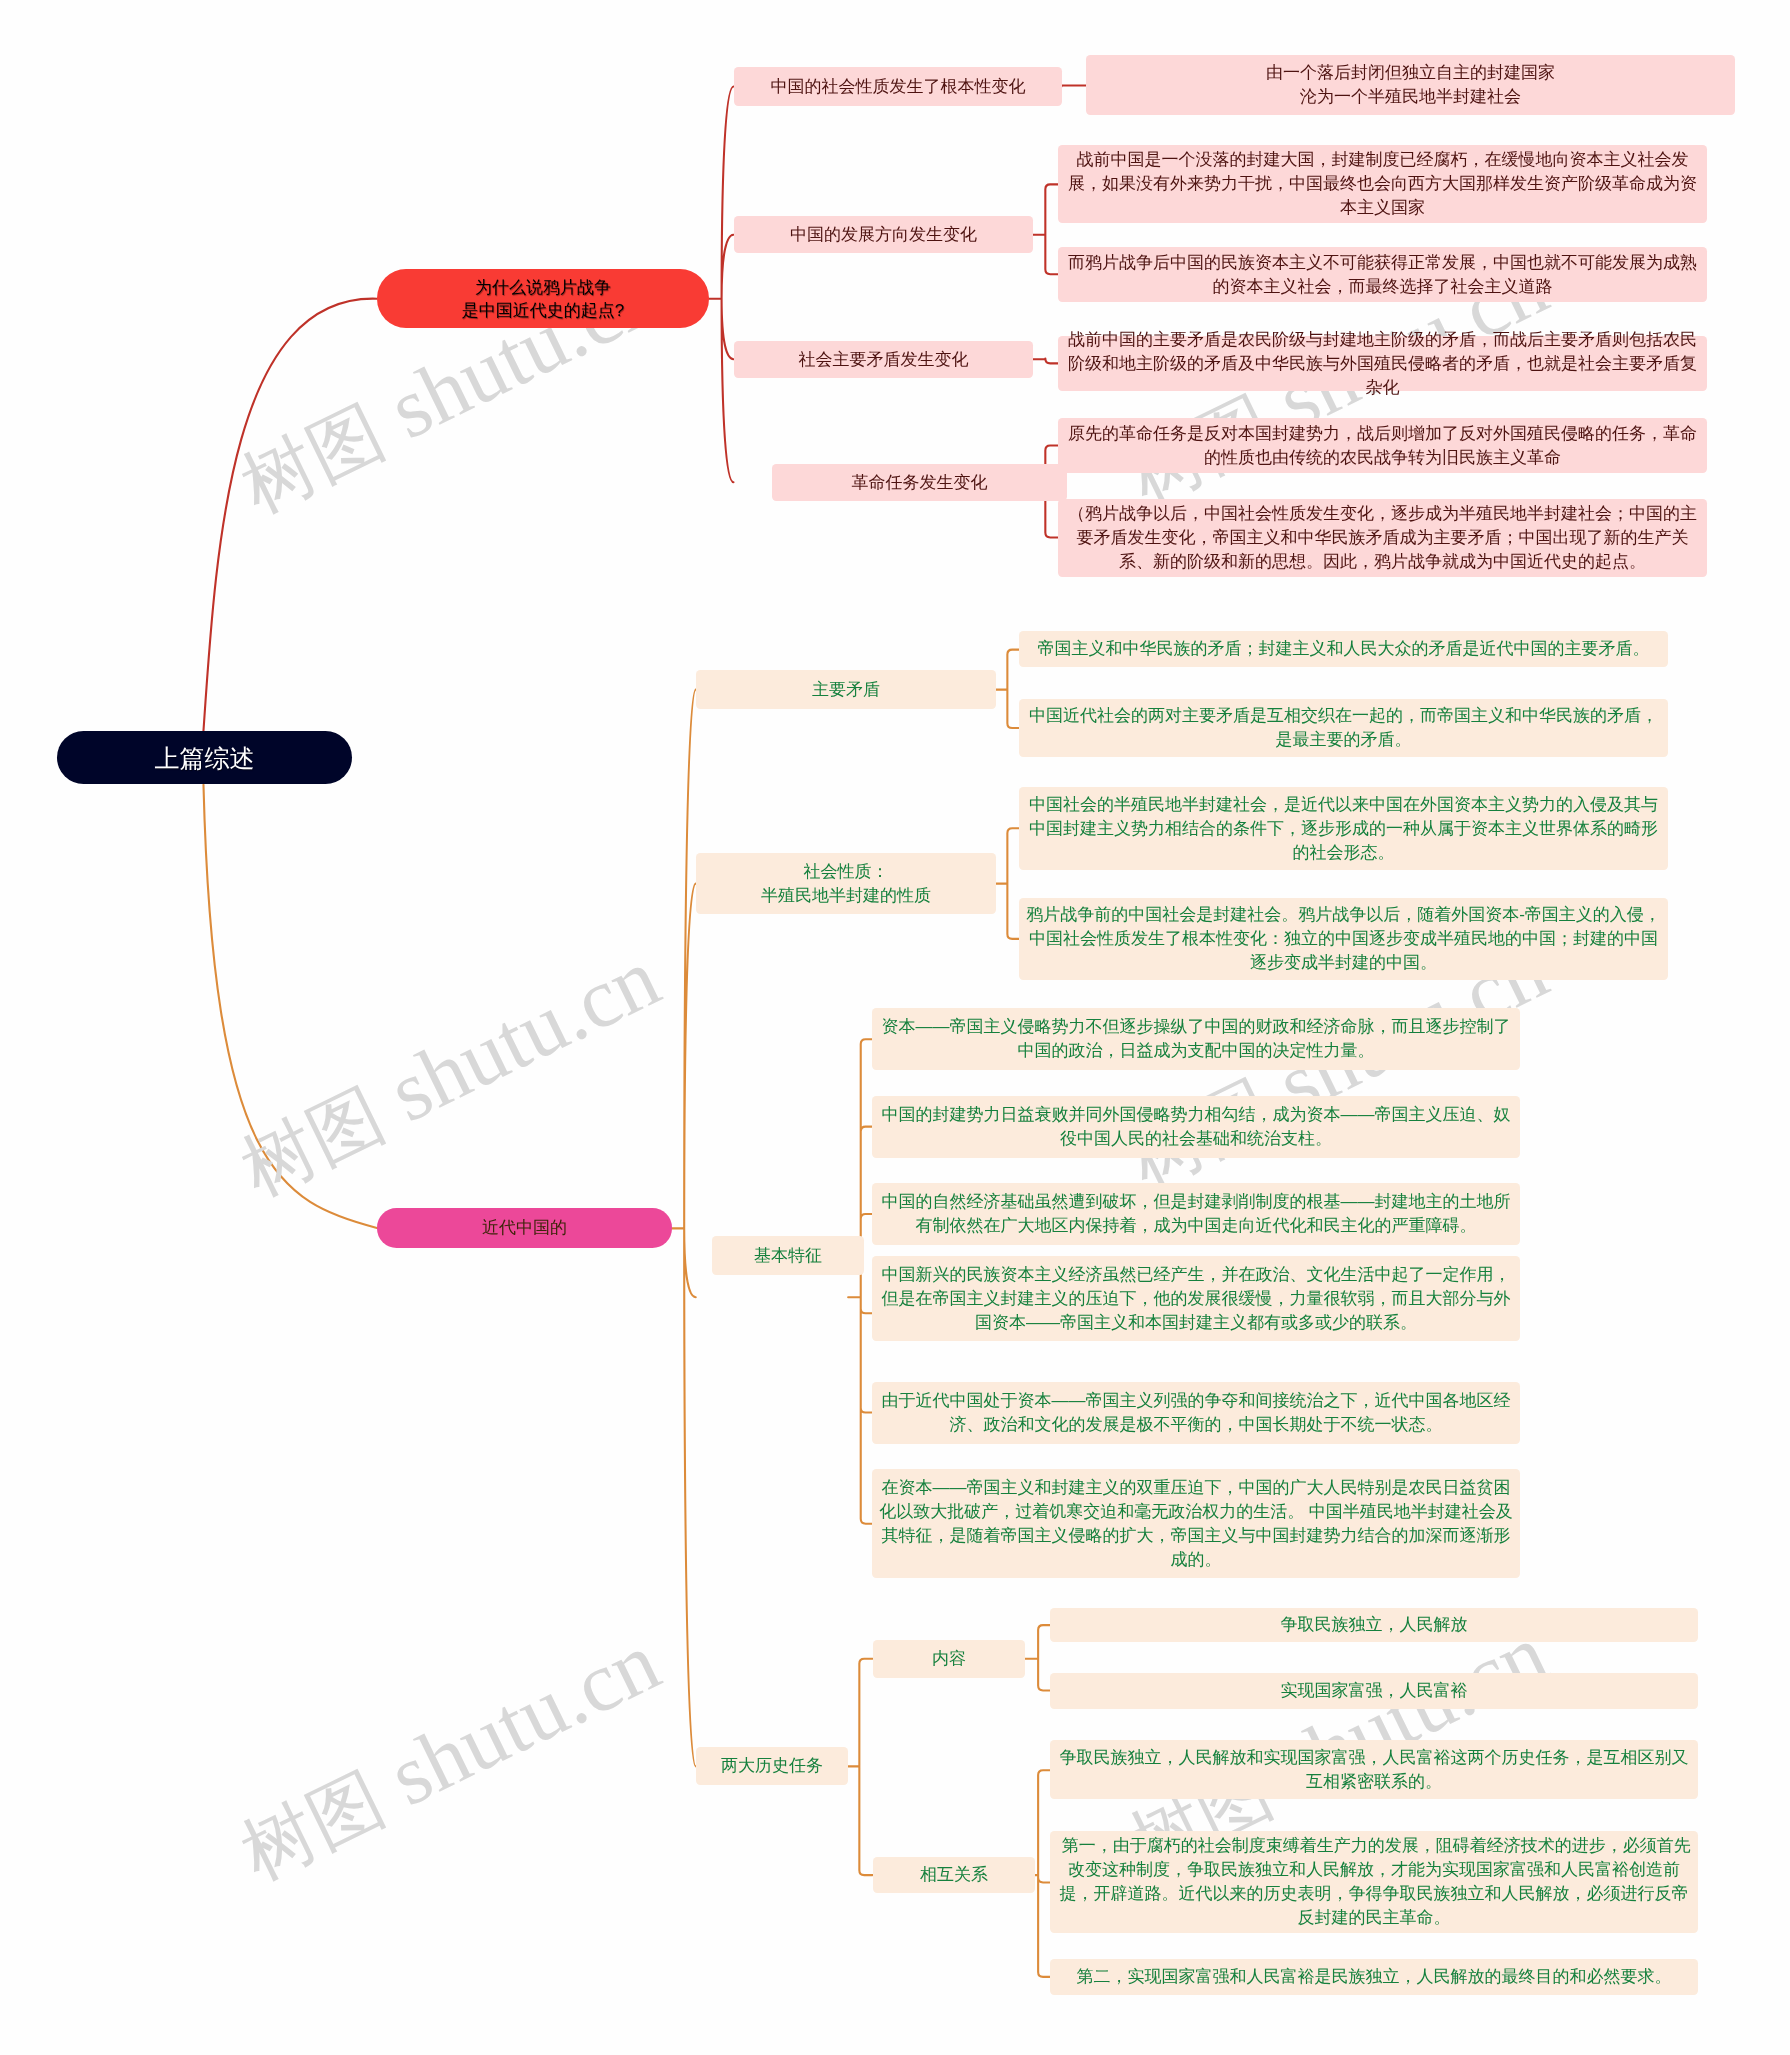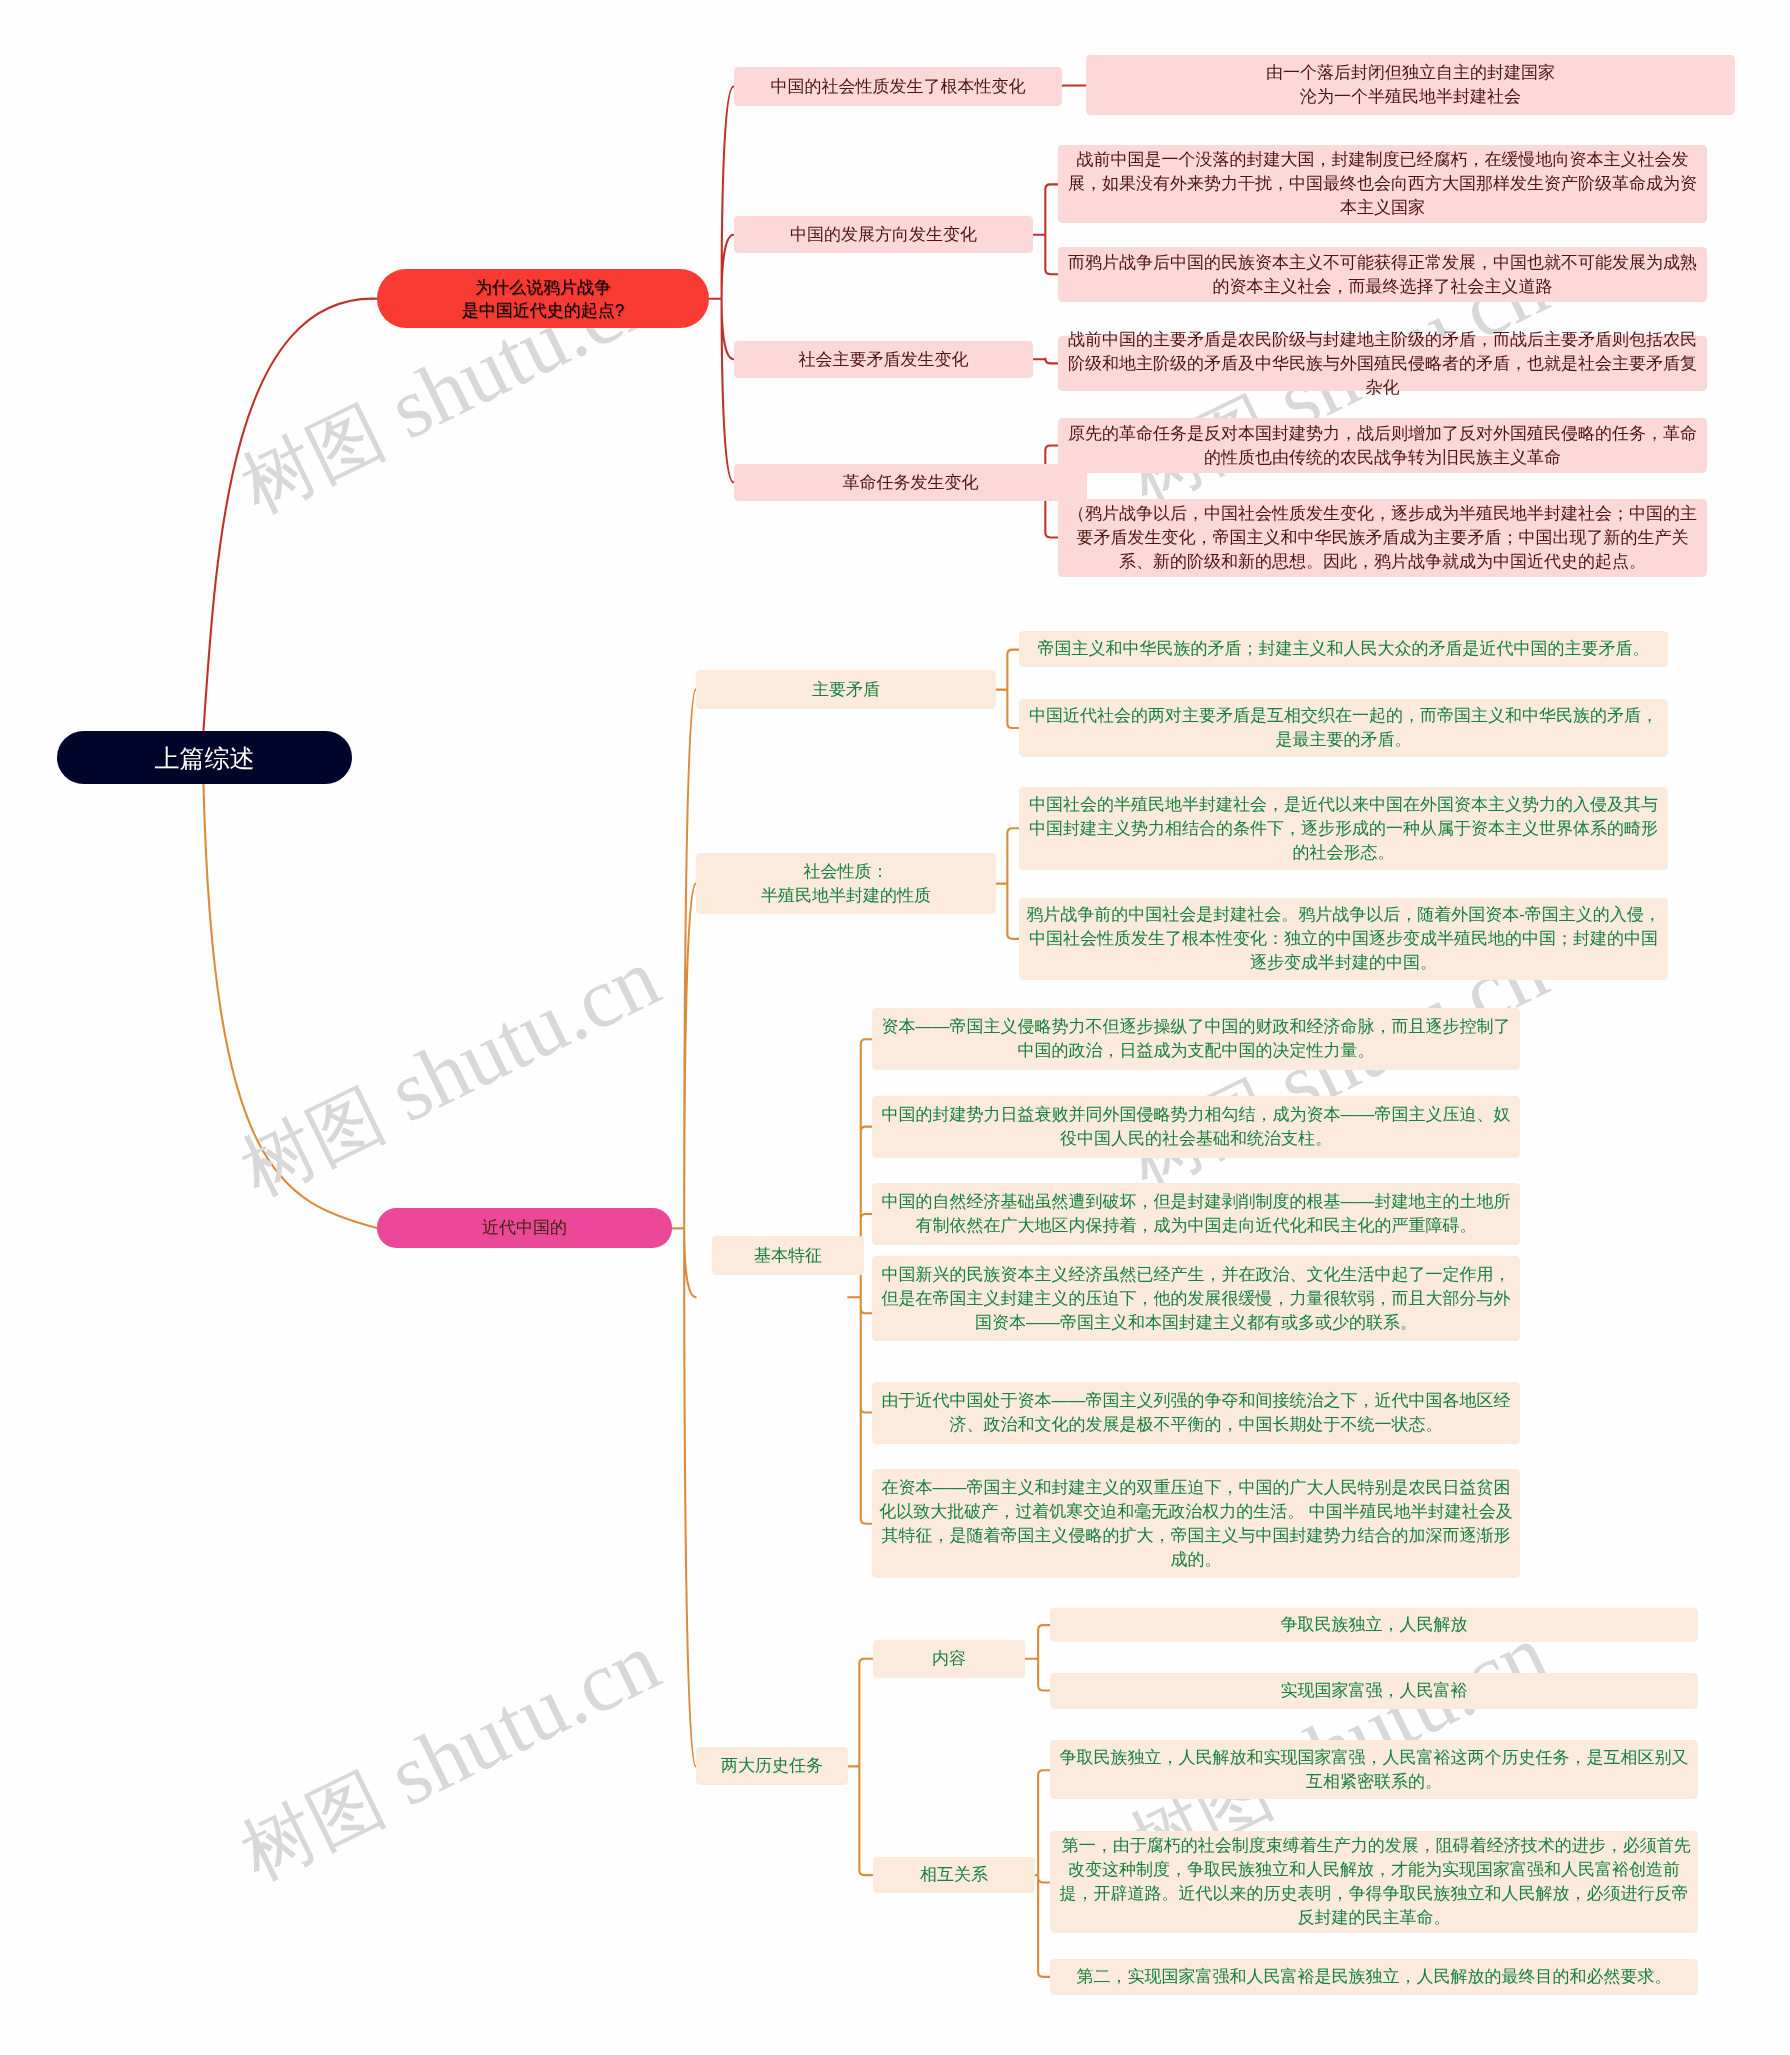--- a/index.html
+++ b/index.html
@@ -55,21 +55,21 @@
       <div class="node topic1" style="left: 377px; top: 269px; width: 332px; height: 59px;"><span>为什么说鸦片战争
 是中国近代史的起点?</span></div>
       <div class="node pink" style="left: 734px; top: 67px; width: 328px; height: 39px;"><span>中国的社会性质发生了根本性变化</span></div>
       <div class="node pink" style="left: 1086px; top: 55px; width: 649px; height: 60px;"><span>由一个落后封闭但独立自主的封建国家
 沦为一个半殖民地半封建社会</span></div>
       <div class="node pink" style="left: 734px; top: 216px; width: 299px; height: 37px;"><span>中国的发展方向发生变化</span></div>
       <div class="node pink" style="left: 1058px; top: 145px; width: 649px; height: 78px;"><span>战前中国是一个没落的封建大国，封建制度已经腐朽，在缓慢地向资本主义社会发展，如果没有外来势力干扰，中国最终也会向西方大国那样发生资产阶级革命成为资本主义国家</span></div>
       <div class="node pink" style="left: 1058px; top: 247px; width: 649px; height: 55px;"><span>而鸦片战争后中国的民族资本主义不可能获得正常发展，中国也就不可能发展为成熟的资本主义社会，而最终选择了社会主义道路</span></div>
       <div class="node pink" style="left: 734px; top: 341px; width: 299px; height: 37px;"><span>社会主要矛盾发生变化</span></div>
       <div class="node pink" style="left: 1058px; top: 336px; width: 649px; height: 55px;"><span>战前中国的主要矛盾是农民阶级与封建地主阶级的矛盾，而战后主要矛盾则包括农民阶级和地主阶级的矛盾及中华民族与外国殖民侵略者的矛盾，也就是社会主要矛盾复杂化</span></div>
-      <div class="node pink" style="left: 734px; top: 464px; width: 353px; height: 37px; align-items: center;"><span>革命任务发生变化</span></div>
+      <div class="node pink" style="left: 772px; top: 464px; width: 295px; height: 37px; align-items: center;"><span>革命任务发生变化</span></div>
       <div class="node pink" style="left: 1058px; top: 418px; width: 649px; height: 55px;"><span>原先的革命任务是反对本国封建势力，战后则增加了反对外国殖民侵略的任务，革命的性质也由传统的农民战争转为旧民族主义革命</span></div>
       <div class="node pink" style="left: 1058px; top: 499px; width: 649px; height: 78px;"><span>（鸦片战争以后，中国社会性质发生变化，逐步成为半殖民地半封建社会；中国的主要矛盾发生变化，帝国主义和中华民族矛盾成为主要矛盾；中国出现了新的生产关系、新的阶级和新的思想。因此，鸦片战争就成为中国近代史的起点。</span></div>
       <div class="node topic2" style="left: 377px; top: 1208px; width: 295px; height: 40px;"><span>近代中国的</span></div>
       <div class="node peach" style="left: 696px; top: 670px; width: 300px; height: 39px;"><span>主要矛盾</span></div>
       <div class="node peach" style="left: 1019px; top: 631px; width: 649px; height: 36px;"><span>帝国主义和中华民族的矛盾；封建主义和人民大众的矛盾是近代中国的主要矛盾。</span></div>
       <div class="node peach" style="left: 1019px; top: 699px; width: 649px; height: 58px;"><span>中国近代社会的两对主要矛盾是互相交织在一起的，而帝国主义和中华民族的矛盾，是最主要的矛盾。</span></div>
       <div class="node peach" style="left: 696px; top: 853px; width: 300px; height: 61px;"><span>社会性质：
 半殖民地半封建的性质</span></div>
       <div class="node peach" style="left: 1019px; top: 787px; width: 649px; height: 83px;"><span>中国社会的半殖民地半封建社会，是近代以来中国在外国资本主义势力的入侵及其与中国封建主义势力相结合的条件下，逐步形成的一种从属于资本主义世界体系的畸形的社会形态。</span></div>
       <div class="node peach" style="left: 1019px; top: 898px; width: 649px; height: 82px;"><span>鸦片战争前的中国社会是封建社会。鸦片战争以后，随着外国资本-帝国主义的入侵，中国社会性质发生了根本性变化：独立的中国逐步变成半殖民地的中国；封建的中国逐步变成半封建的中国。</span></div>

